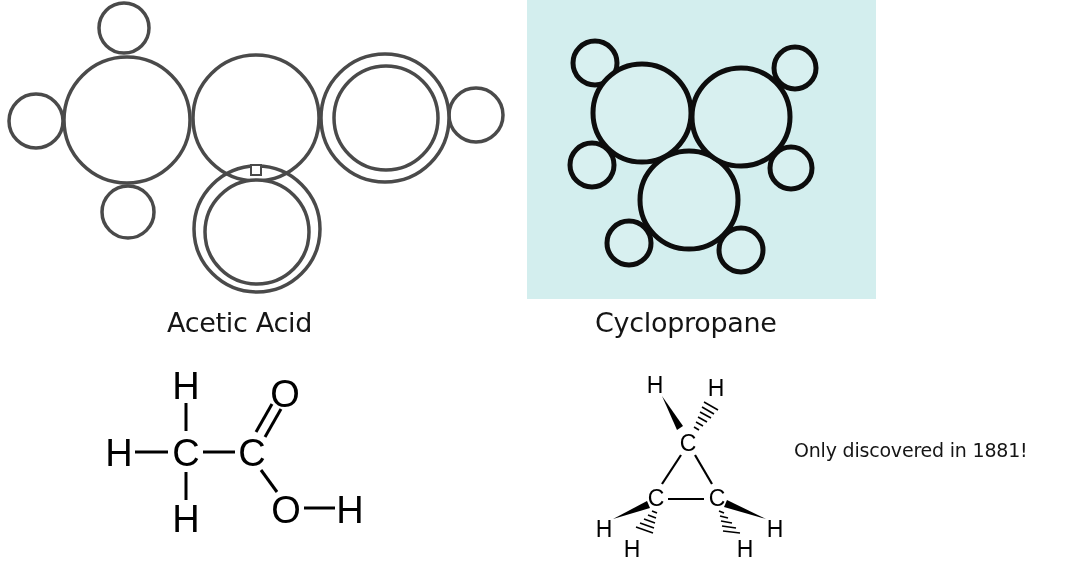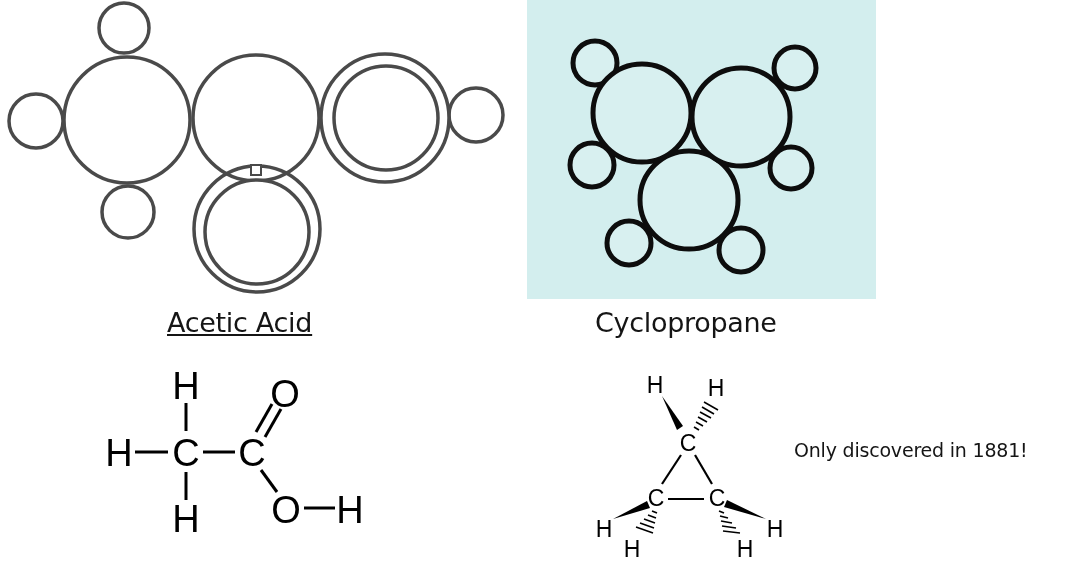--- a/index.html
+++ b/index.html
@@ -40,21 +40,21 @@
     <circle cx="795" cy="68" r="21"></circle>
     <circle cx="791" cy="168" r="21"></circle>
     <circle cx="629" cy="243" r="22"></circle>
     <circle cx="741" cy="250" r="22"></circle>
     <circle cx="689" cy="200" r="49"></circle>
     <circle cx="642" cy="113" r="49"></circle>
     <circle cx="741" cy="117" r="49"></circle>
   </g>
 </svg>
 
-<div class="label" style="left:167px; top:307px;text-decoration:underline;">Acetic Acid</div>
+<div class="label" style="left:167px; top:307px;">Acetic Acid</div>
 <div class="label" style="left:595px; top:307px;text-align:center;">Cyclopropane</div>
 
 <svg class="abs" style="left:90px; top:360px;" width="300" height="190" viewBox="90 360 300 190" xmlns="http://www.w3.org/2000/svg">
   <g stroke="#000" stroke-width="3" fill="none">
     <line x1="186" y1="403" x2="186" y2="431"></line>
     <line x1="186" y1="472" x2="186" y2="500"></line>
     <line x1="135" y1="452" x2="168" y2="452"></line>
     <line x1="203" y1="452" x2="235" y2="452"></line>
     <line x1="256" y1="432" x2="272" y2="404"></line>
     <line x1="265" y1="437" x2="281" y2="409"></line>

